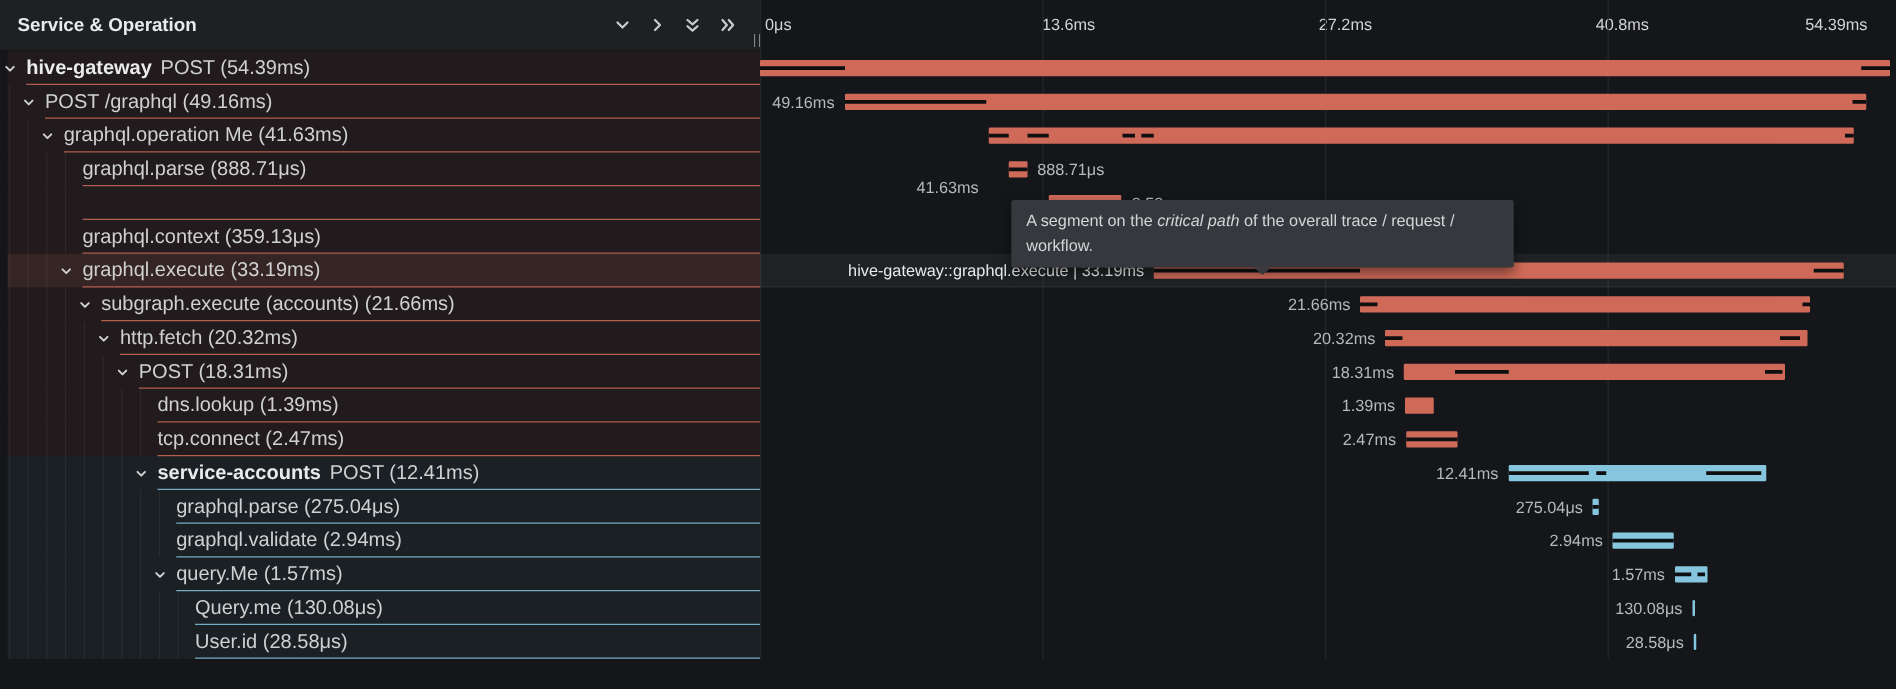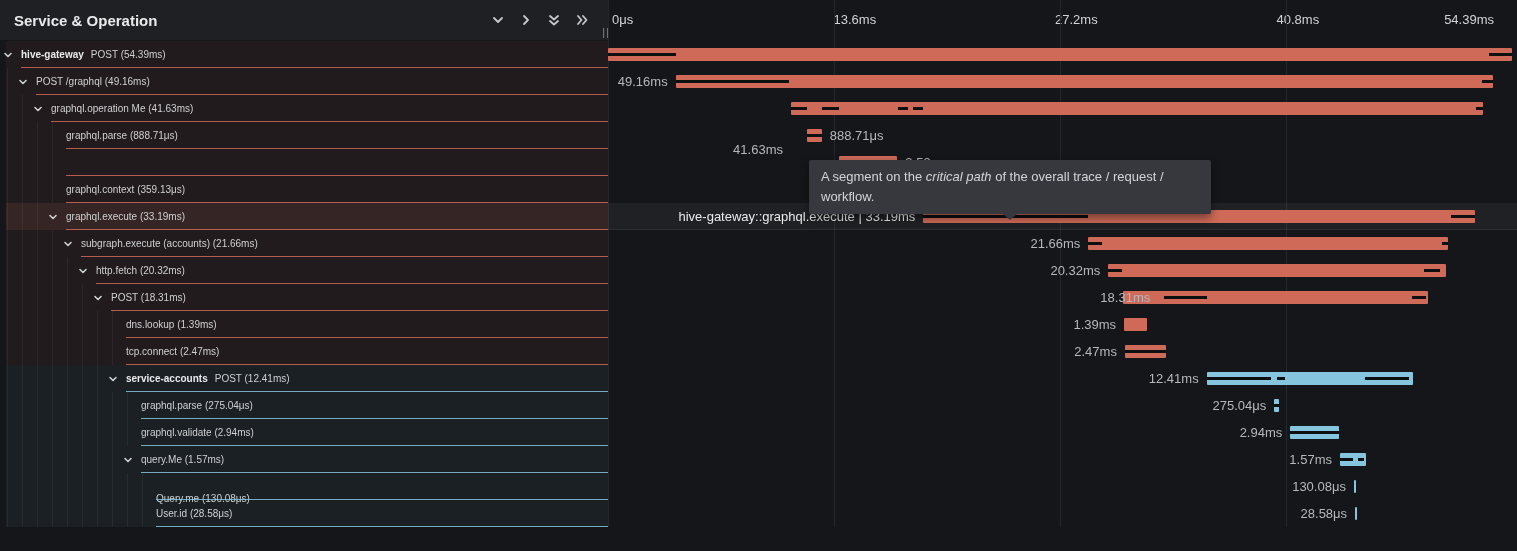--- a/index.html
+++ b/index.html
@@ -34,21 +34,21 @@
   .blabel.em{color:#e9eaeb;}
 
   
   .lrows{position:absolute;top:41px;left:0;width:608px;}
   .lrow{position:relative;height:27px;cursor:pointer;}
   .tintfill{position:absolute;left:6px;right:0;top:0;bottom:0;}
   .guide{position:absolute;top:0;bottom:0;width:1px;background:rgba(255,255,255,0.055);}
   .bborder{position:absolute;bottom:0;right:0;height:1px;}
   .chev{position:absolute;top:0;height:27px;width:12px;display:flex;align-items:center;justify-content:center;}
   .chev svg{stroke:#cfd0d2;fill:none;stroke-width:1.6;stroke-linecap:round;stroke-linejoin:round;}
-  .lname{position:absolute;top:0;line-height:27px;font-size:10px;color:#cfd0d2;white-space:nowrap;}
+  .lname{position:absolute;top:0;line-height:27px;font-size:16px;color:#cfd0d2;white-space:nowrap;}
   .lname .svc{font-weight:700;color:#e9eaeb;margin-right:7px;}
 
   
   .tooltip{position:absolute;z-index:30;background:#36383d;color:#d3d4d6;font-size:13px;
            line-height:20px;padding:7px 12px;border-radius:2px;box-shadow:0 4px 10px rgba(0,0,0,0.45);}
   .tooltip em{font-style:italic;}
   .tt-arrow{position:absolute;bottom:-6px;width:0;height:0;border-left:7px solid transparent;
             border-right:7px solid transparent;border-top:6px solid #36383d;}
 </style>
 </head>
@@ -168,21 +168,21 @@
             <div class="crit" style="left: 55.3411%; width: 1.56279%; background: rgb(14, 15, 17);"></div>
             <div class="crit" style="left: 90.2739%; width: 1.74664%; background: rgb(14, 15, 17);"></div>
             <div class="blabel" style="left: 55.3411%; transform: translateX(calc(-100% - 8px));">20.32ms</div>
           </div>
         </div>
         <div class="rrow">
           <div class="track">
             <div class="bar" style="left: 56.9958%; width: 33.6643%; background: rgb(207, 106, 88);"></div>
             <div class="crit" style="left: 61.5003%; width: 4.72513%; background: rgb(14, 15, 17);"></div>
             <div class="crit" style="left: 88.9869%; width: 1.47086%; background: rgb(14, 15, 17);"></div>
-            <div class="blabel" style="left: 56.9958%; transform: translateX(calc(-100% - 8px)); margin-left: 35px;">18.31ms</div>
+            <div class="blabel" style="left: 56.9958%; transform: translateX(calc(-100% - 8px));">18.31ms</div>
           </div>
         </div>
         <div class="rrow">
           <div class="track">
             <div class="bar" style="left: 57.0877%; width: 2.55562%; background: rgb(207, 106, 88);"></div>
             <div class="blabel" style="left: 57.0877%; transform: translateX(calc(-100% - 8px));">1.39ms</div>
           </div>
         </div>
         <div class="rrow">
           <div class="track">
@@ -449,21 +449,21 @@
         <div class="guide" style="left: 7px;"></div>
         <div class="guide" style="left: 22px;"></div>
         <div class="guide" style="left: 37px;"></div>
         <div class="guide" style="left: 52px;"></div>
         <div class="guide" style="left: 67px;"></div>
         <div class="guide" style="left: 82px;"></div>
         <div class="guide" style="left: 97px;"></div>
         <div class="guide" style="left: 112px;"></div>
         <div class="guide" style="left: 127px;"></div>
         <div class="guide" style="left: 142px;"></div>
-        <div class="lname" style="left: 156px; margin-top: 12px;">Query.me (130.08μs)</div>
+        <div class="lname" style="left: 156px;">Query.me (130.08μs)</div>
         <div class="bborder" style="left: 156px; background: rgba(133, 197, 222, 0.85);"></div>
       </div>
       <div class="lrow">
         <div class="tintfill" style="background: rgba(133, 197, 222, 0.06);"></div>
         <div class="guide" style="left: 7px;"></div>
         <div class="guide" style="left: 22px;"></div>
         <div class="guide" style="left: 37px;"></div>
         <div class="guide" style="left: 52px;"></div>
         <div class="guide" style="left: 67px;"></div>
         <div class="guide" style="left: 82px;"></div>

